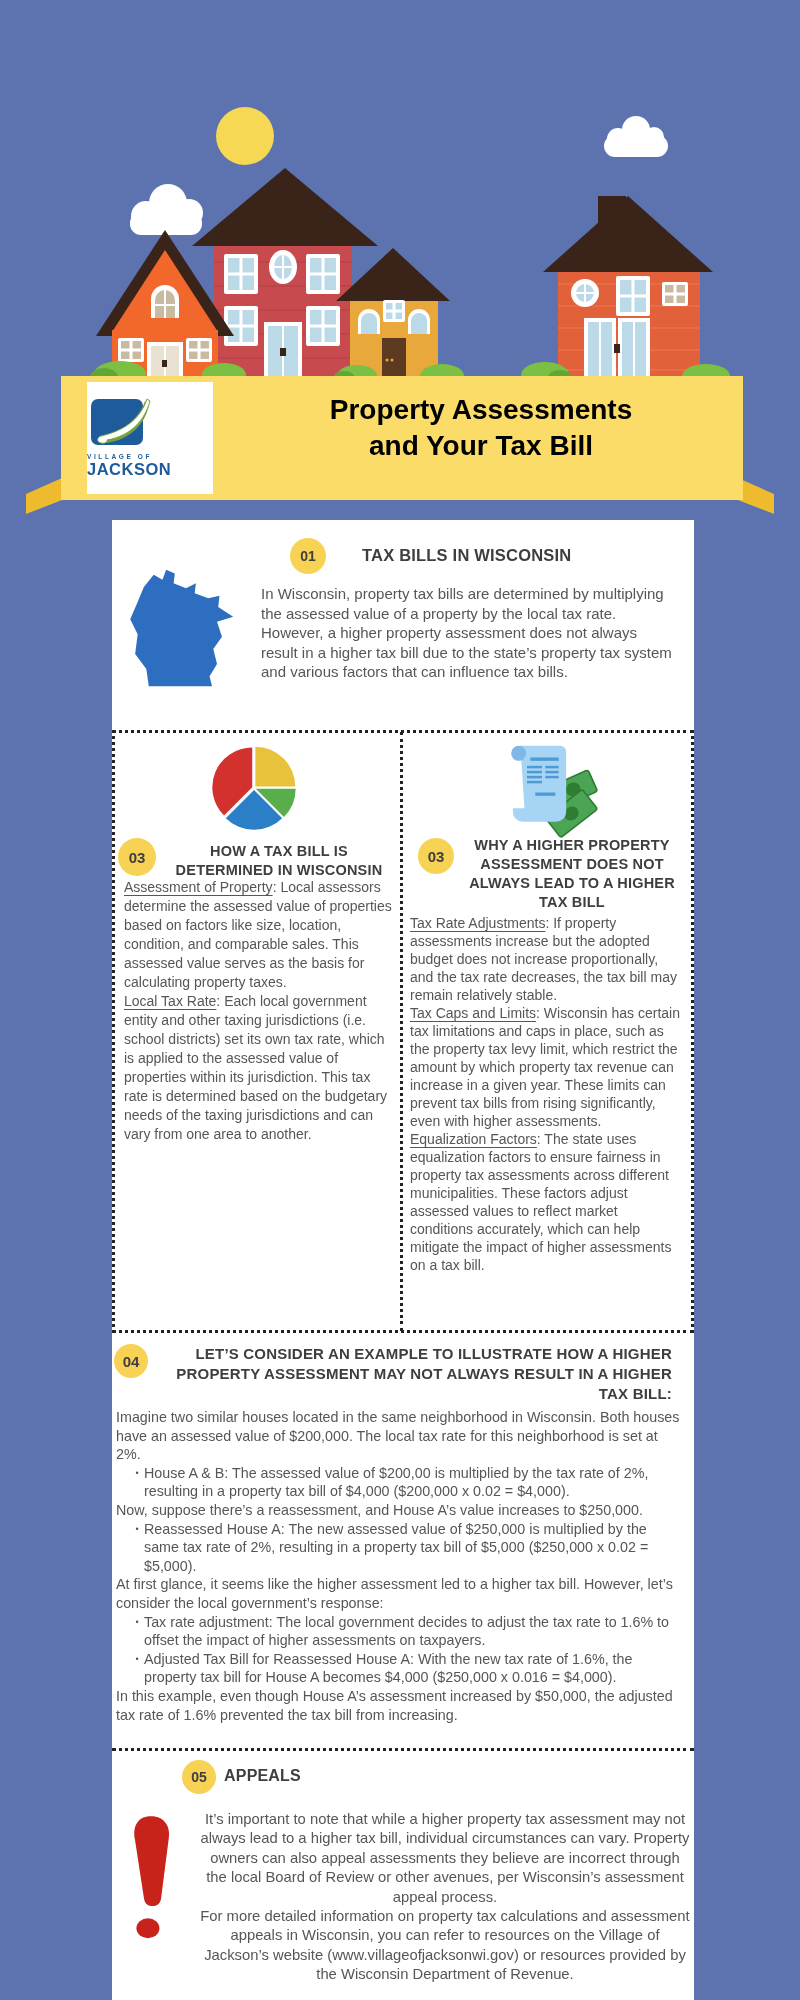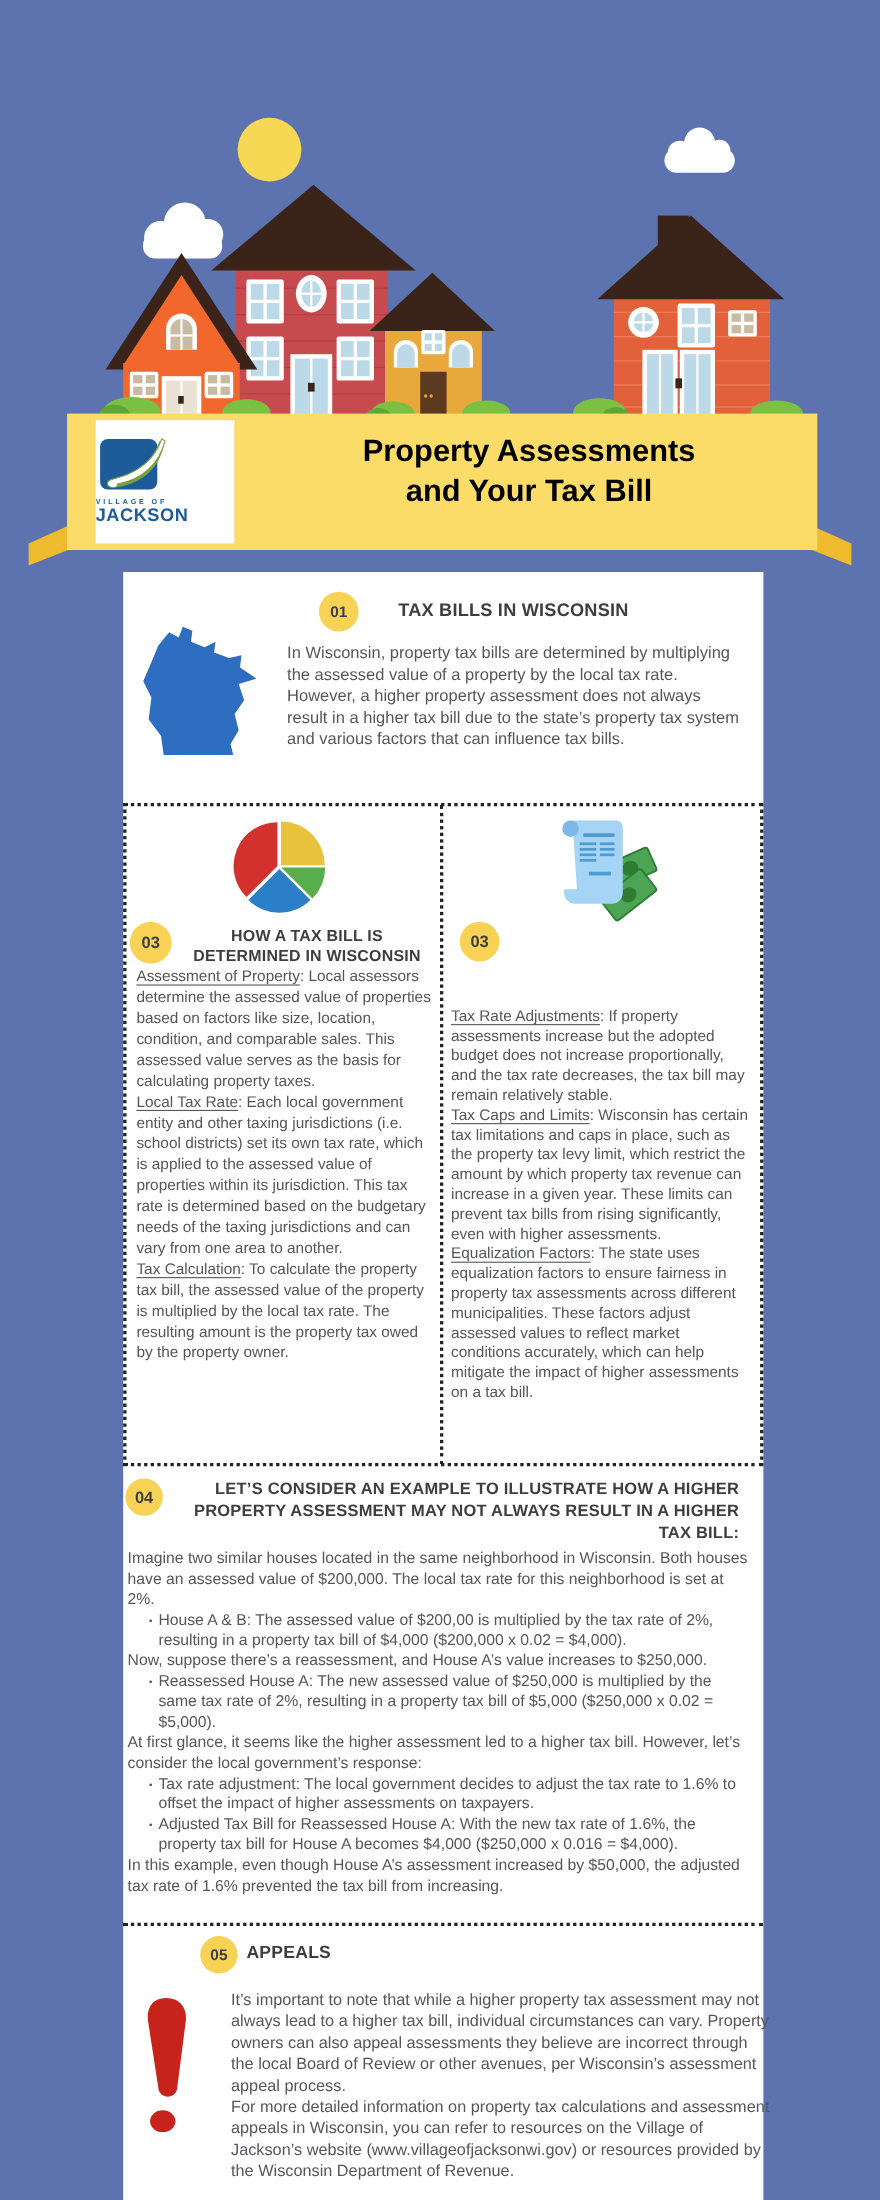--- a/index.html
+++ b/index.html
@@ -33,21 +33,21 @@
   .bodytxt{color:#55565A;}
   .s1-body{left:149px;top:64px;width:414px;font-size:15px;line-height:19.5px;}
   .box{left:0;top:210px;width:582px;height:603px;border-top:3px dotted #222;
        border-bottom:3px dotted #222;border-left:3px dotted #222;border-right:3px dotted #222;
        box-sizing:border-box;}
   .divider{left:288px;top:212px;height:599px;border-left:3px dotted #222;width:0;}
   .s2-body{left:12px;top:358px;width:268px;font-size:14px;line-height:19px;}
   .s3-body{left:298px;top:394px;width:272px;font-size:14px;line-height:18px;}
   .s4-body{left:4px;top:888px;width:566px;font-size:14.3px;line-height:18.6px;}
   .sep4{left:0;top:1228px;width:582px;border-top:3px dotted #222;height:0;}
-  .s5-body{left:98px;top:1290px;width:490px;font-size:14.8px;line-height:19.4px;}
+  .s5-body{left:88px;top:1290px;width:490px;font-size:14.8px;line-height:19.4px;text-align:center;}
   p{margin:0;}
   .lead-p .lead{text-decoration:underline;text-underline-offset:2.5px;text-decoration-thickness:1px;}
   .ital{}
   .bullet{display:flex;}
   .dot{width:14px;text-align:center;font-size:9px;line-height:inherit;flex:0 0 14px;margin-left:14px;}
   .btext{flex:1;}
 </style>
 </head>
 <body>
 
@@ -220,21 +220,20 @@
       <path d="M60,60 L60,8 A52,52 0 0 1 112,60 Z" fill="#E8C23B" transform="translate(1.8,-1.8)"></path>
       <path d="M60,60 L112,60 A52,52 0 0 1 96.8,96.8 Z" fill="#57AE4B" transform="translate(2.3,0.9)"></path>
       <path d="M60,60 L96.8,96.8 A52,52 0 0 1 23.2,96.8 Z" fill="#2B7FC6" transform="translate(0,2.5)"></path>
       <path d="M60,60 L23.2,96.8 A52,52 0 0 1 60,8 Z" fill="#D2312E" transform="translate(-2.3,-0.9)"></path>
     </svg>
     <div class="badge b2">03</div>
     <div class="abs htxt t2">HOW A TAX BILL IS DETERMINED IN WISCONSIN</div>
     <div class="abs bodytxt s2-body">
         <p class="lead-p"><span class="lead">Assessment of Property</span>: Local assessors determine the assessed value of properties based on factors like size, location, condition, and comparable sales.  This assessed value serves as the basis for calculating property taxes.</p>
         <p class="lead-p"><span class="lead">Local Tax Rate</span>: Each local government entity and other taxing jurisdictions (i.e. school districts) set its own tax rate, which is applied to the assessed value of properties within its jurisdiction.  This tax rate is determined based on the budgetary needs of the taxing jurisdictions and can vary from one area to another.</p>
-        <p class="lead-p"><span class="lead">Tax Calculation</span>: To calculate the property tax bill, the assessed value of the property is multiplied by the local tax rate.  The resulting amount is the property tax owed by the property owner.</p>
       </div>
 
     <svg class="abs" style="left:390px;top:220px" width="100" height="100" viewBox="0 0 120 118">
       <g transform="rotate(-24 86 60)">
         <rect x="60" y="44" width="52" height="28" rx="3" fill="#4CA554" stroke="#2E7D32" stroke-width="2"></rect>
         <ellipse cx="86" cy="58" rx="9" ry="8" fill="#2E7D32"></ellipse>
       </g>
       <g transform="rotate(-38 84 88)">
         <rect x="56" y="72" width="56" height="30" rx="3" fill="#4CA554" stroke="#2E7D32" stroke-width="2"></rect>
         <ellipse cx="84" cy="87" rx="9" ry="8" fill="#2E7D32"></ellipse>
@@ -247,20 +246,21 @@
           <rect x="52" y="30" width="16" height="3"></rect>
         <rect x="30" y="36" width="18" height="3"></rect>
           <rect x="52" y="36" width="16" height="3"></rect>
         <rect x="30" y="42" width="18" height="3"></rect>
           <rect x="52" y="42" width="16" height="3"></rect>
         <rect x="30" y="48" width="18" height="3"></rect>
         <rect x="40" y="62" width="24" height="4"></rect>
       </g>
     </svg>
     <div class="badge b3">03</div>
+    <div class="abs htxt t3">WHY A HIGHER PROPERTY ASSESSMENT DOES NOT ALWAYS LEAD TO A HIGHER TAX BILL</div>
     <div class="abs bodytxt s3-body">
         <p class="lead-p"><span class="lead">Tax Rate Adjustments</span>: If property assessments increase but the adopted budget does not increase proportionally, and the tax rate decreases, the tax bill may remain relatively stable.</p>
         <p class="lead-p"><span class="lead">Tax Caps and Limits</span>: Wisconsin has certain tax limitations and caps in place, such as the property tax levy limit, which restrict the amount by which property tax revenue can increase in a given year.  These limits can prevent tax bills from rising significantly, even with higher assessments.</p>
         <p class="lead-p"><span class="lead">Equalization Factors</span>: The state uses equalization factors to ensure fairness in property tax assessments across different municipalities.  These factors adjust assessed values to reflect market conditions accurately, which can help mitigate the impact of higher assessments on a tax bill.</p>
       </div>
 
     <div class="badge b4">04</div>
     <div class="abs htxt t4">LET’S CONSIDER AN EXAMPLE TO ILLUSTRATE HOW A HIGHER PROPERTY ASSESSMENT MAY NOT ALWAYS RESULT IN A HIGHER TAX BILL:</div>
     <div class="abs bodytxt s4-body">
         <p class="ital">Imagine two similar houses located in the same neighborhood in Wisconsin. Both houses have an assessed value of $200,000.  The local tax rate for this neighborhood is set at 2%.</p>

